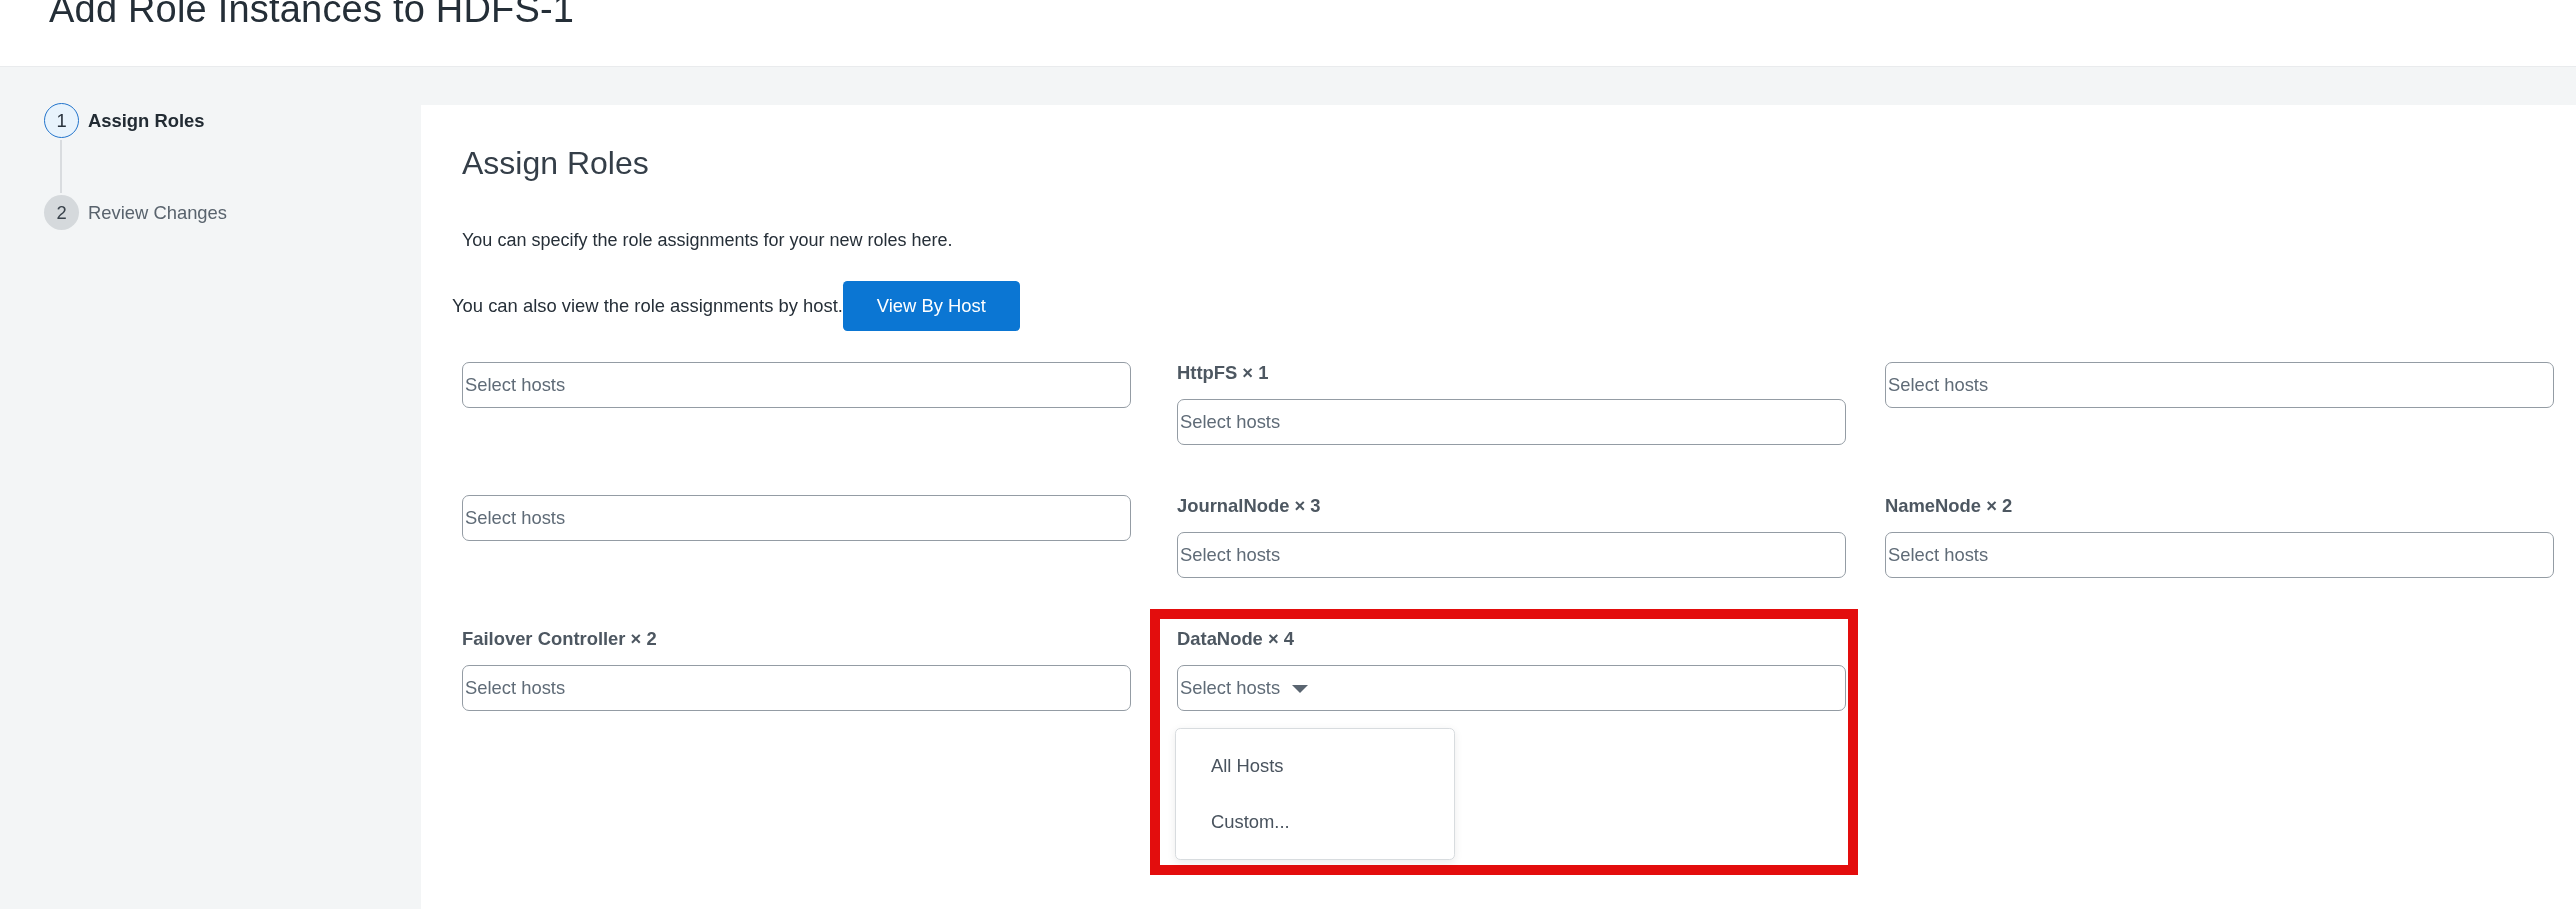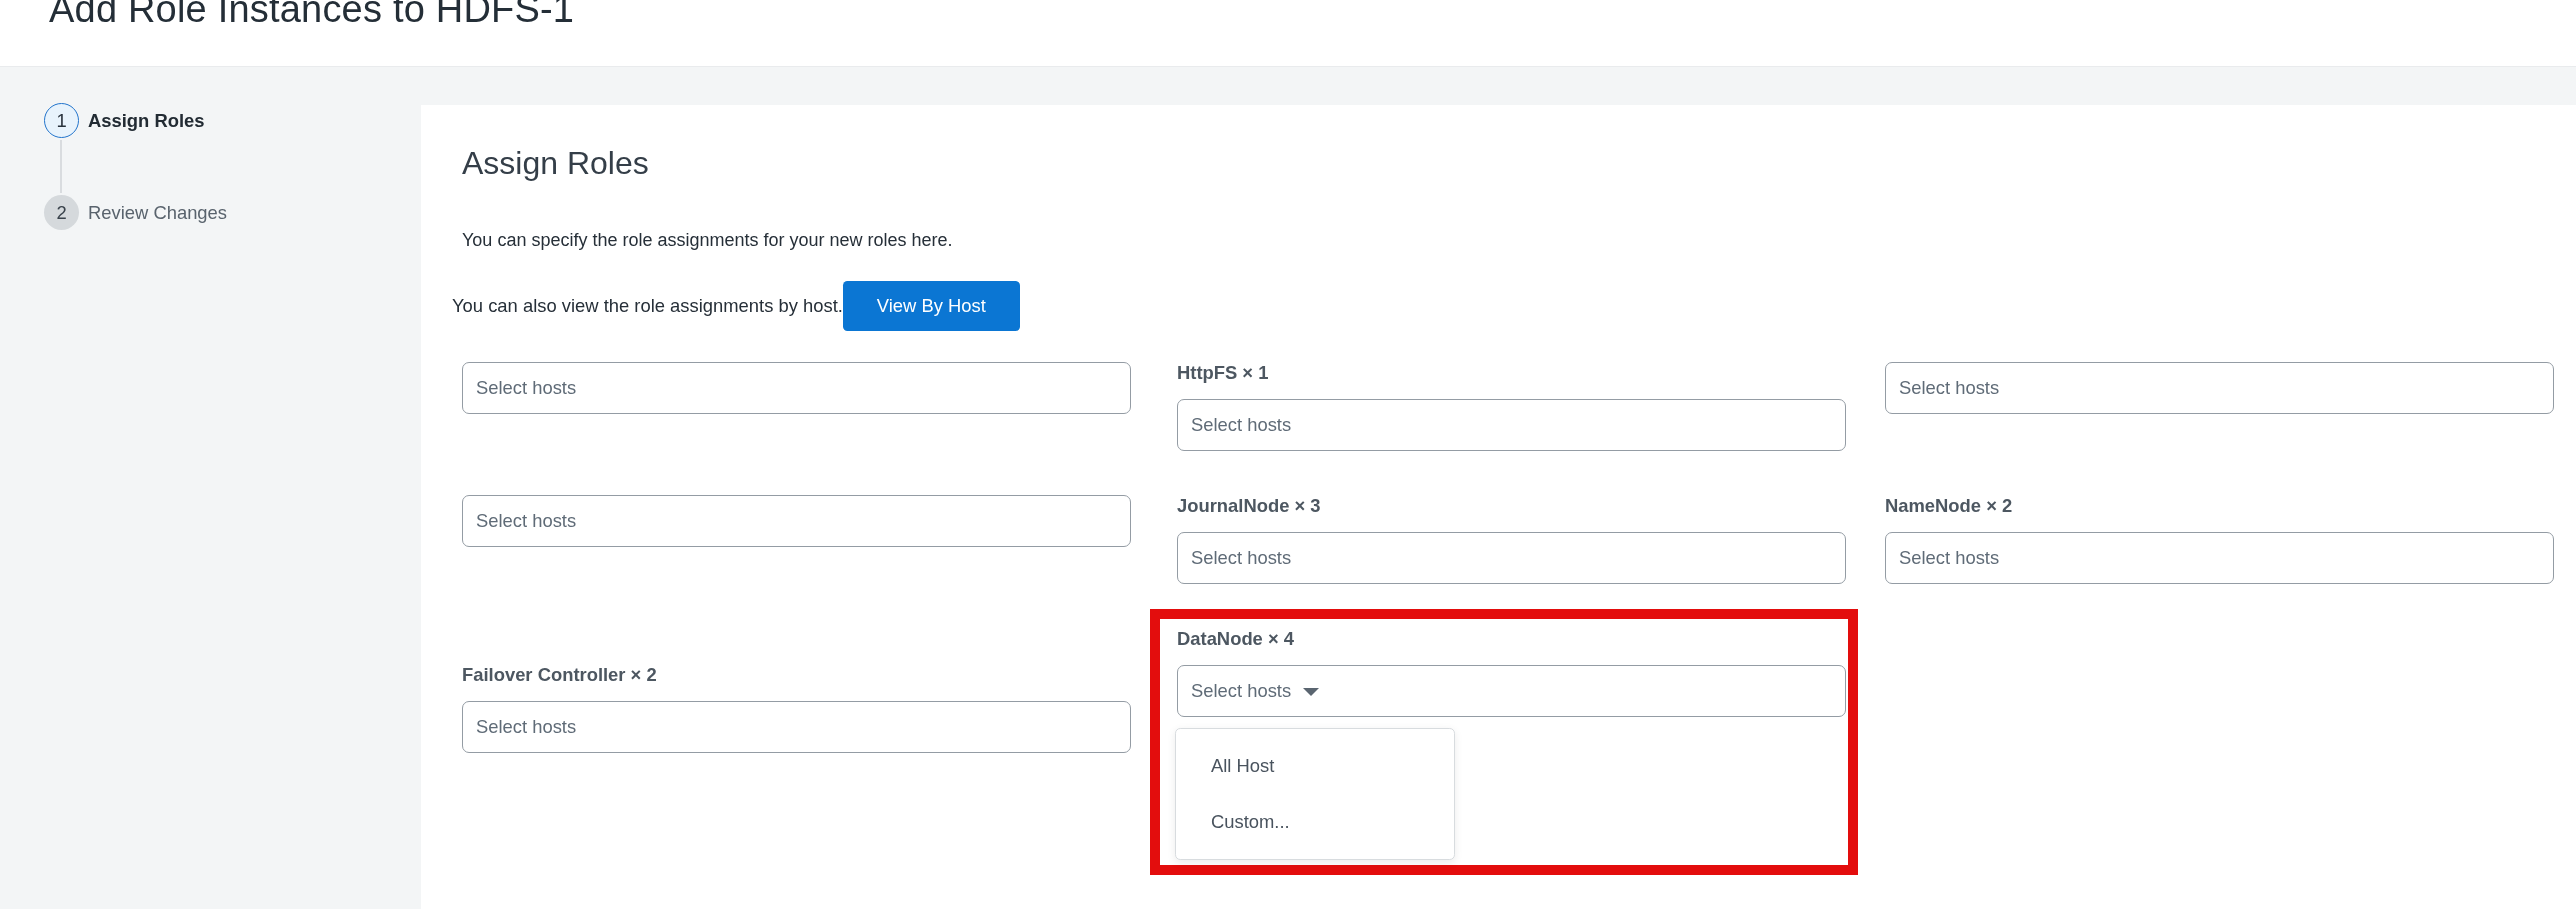--- a/index.html
+++ b/index.html
@@ -62,23 +62,23 @@
     background: #0b76d3; color: #ffffff; font-size: 18.4px;
     font-family: "Liberation Sans", sans-serif;
     display: flex; align-items: center; justify-content: center;
     cursor: pointer;
   }
 
   
   .cell { position: absolute; width: 669px; }
   .cell-label { font-size: 18.4px; font-weight: 700; color: #4d5761; margin-bottom: 15px; }
   .cell-input {
-    box-sizing: border-box; width: 100%; height: 52px;
+    box-sizing: border-box; width: 100%; height: 46px;
     border: 1.8px solid #949ca4; border-radius: 7px; background: #ffffff;
-    display: flex; align-items: center; padding-left: 13px; cursor: pointer;
+    display: flex; align-items: center; padding-left: 2px; cursor: pointer;
   }
   .placeholder { font-size: 18.4px; color: #5f6b77; }
   .caret {
     width: 0; height: 0; margin-left: 12.3px; margin-top: 2.6px;
     border-left: 8px solid transparent; border-right: 8px solid transparent;
     border-top: 8.8px solid #5a6570;
   }
 
   
   .highlight-box {
@@ -167,36 +167,36 @@
   </div>
 
   <div class="cell" style="left: 1885px; top: 495px;">
     <div class="cell-label">NameNode × 2</div>
     <div class="cell-input">
       <span class="placeholder">Select hosts</span>
 
     </div>
   </div>
 
-  <div class="cell" style="left: 462px; top: 664px;">
+  <div class="cell" style="left: 462px; top: 628px;">
     <div class="cell-label">Failover Controller × 2</div>
     <div class="cell-input">
       <span class="placeholder">Select hosts</span>
 
     </div>
   </div>
 
   <div class="cell" style="left: 1177px; top: 628px;">
     <div class="cell-label">DataNode × 4</div>
     <div class="cell-input">
       <span class="placeholder">Select hosts</span>
       <span class="caret"></span>
     </div>
   </div>
 </div>
 
 <div class="highlight-box"></div>
 
 <div class="dropdown-menu" id="dropdown-menu">
-    <div class="dropdown-item">All Host</div>
+    <div class="dropdown-item">All Hosts</div>
     <div class="dropdown-item">Custom...</div>
   </div>
 
 
 </body></html>

